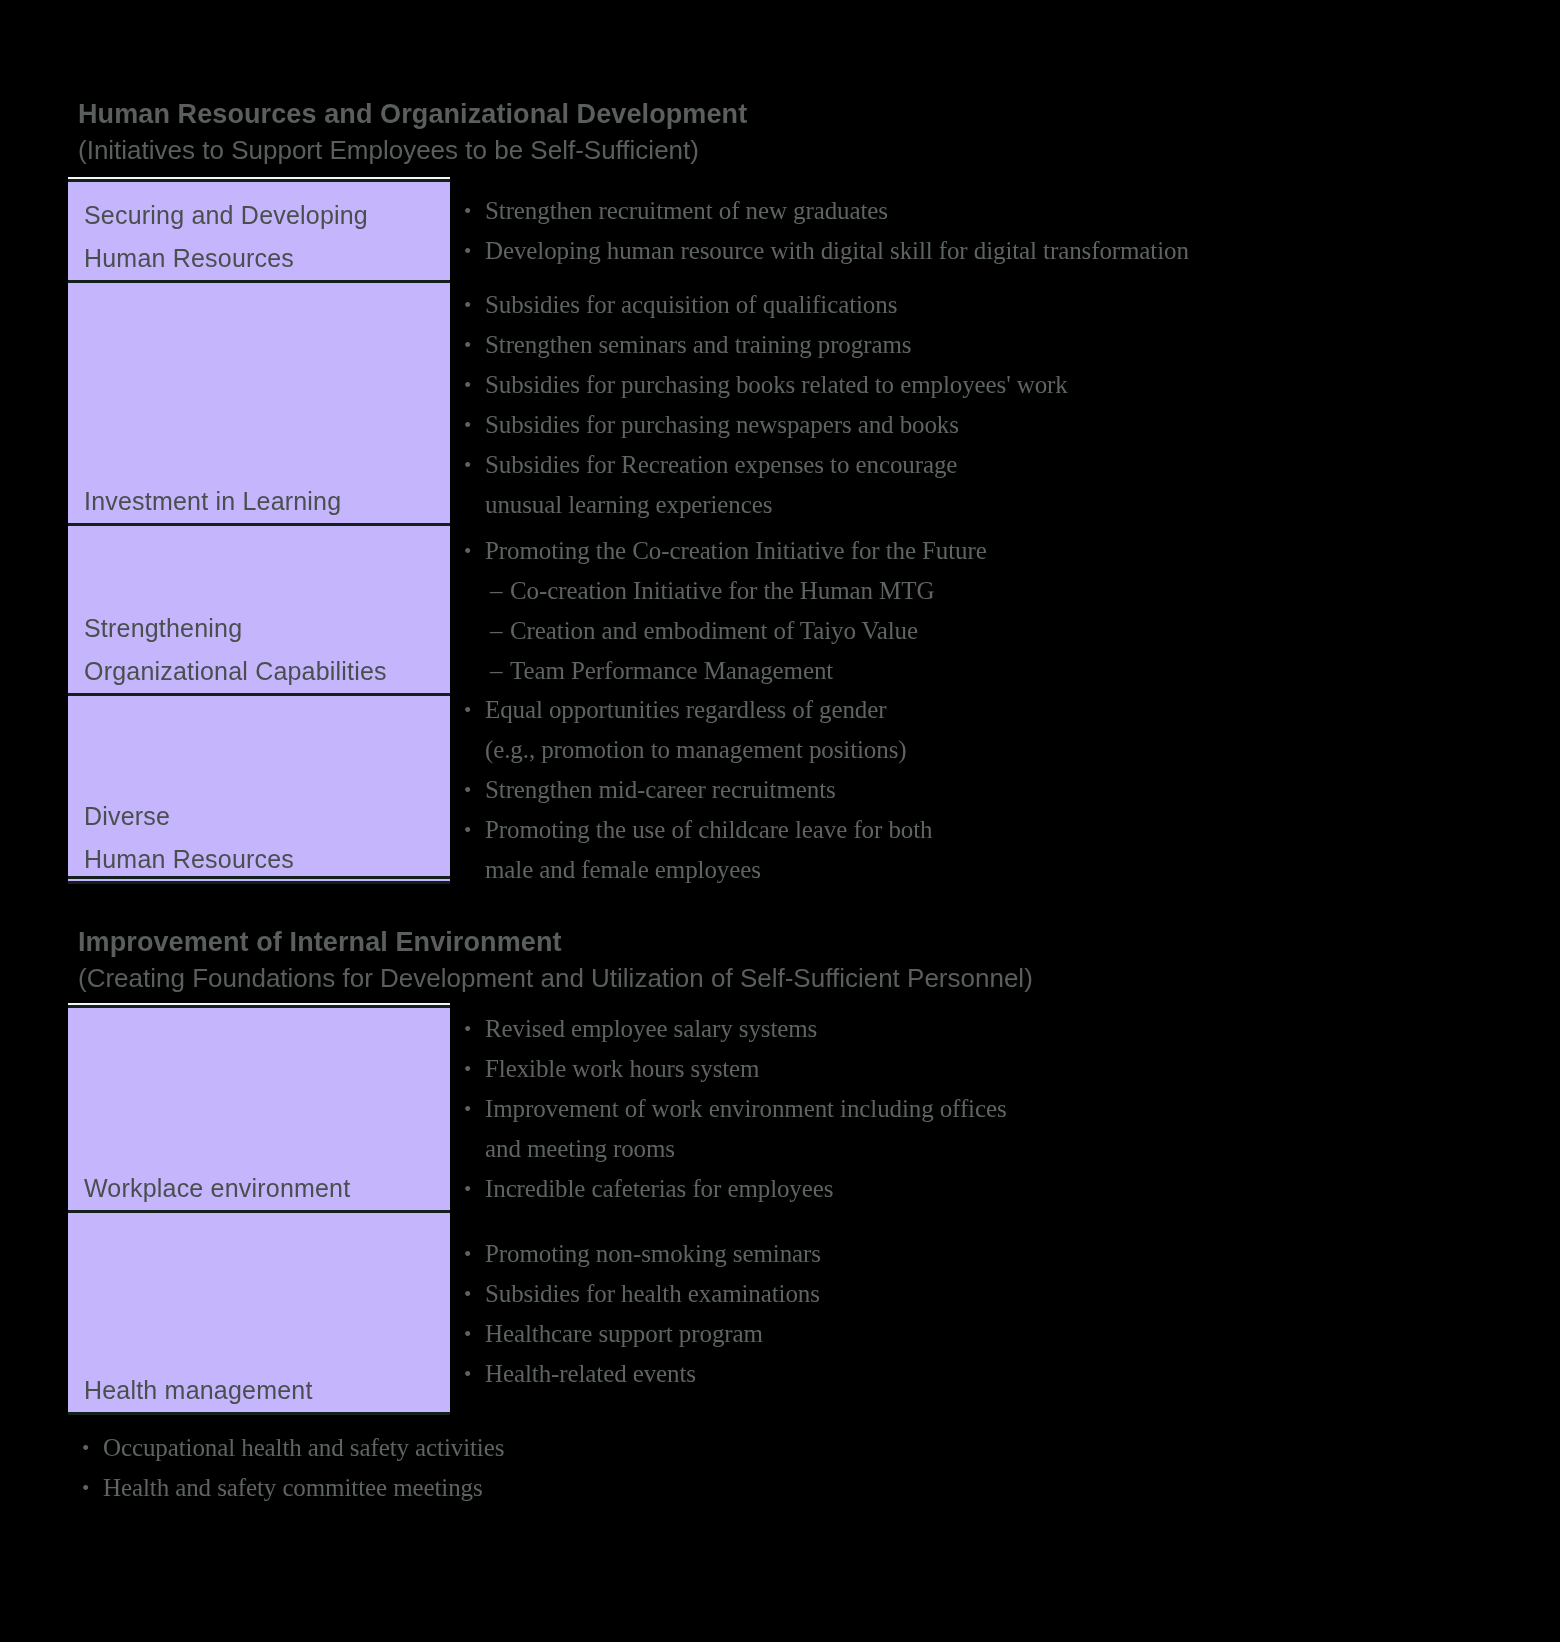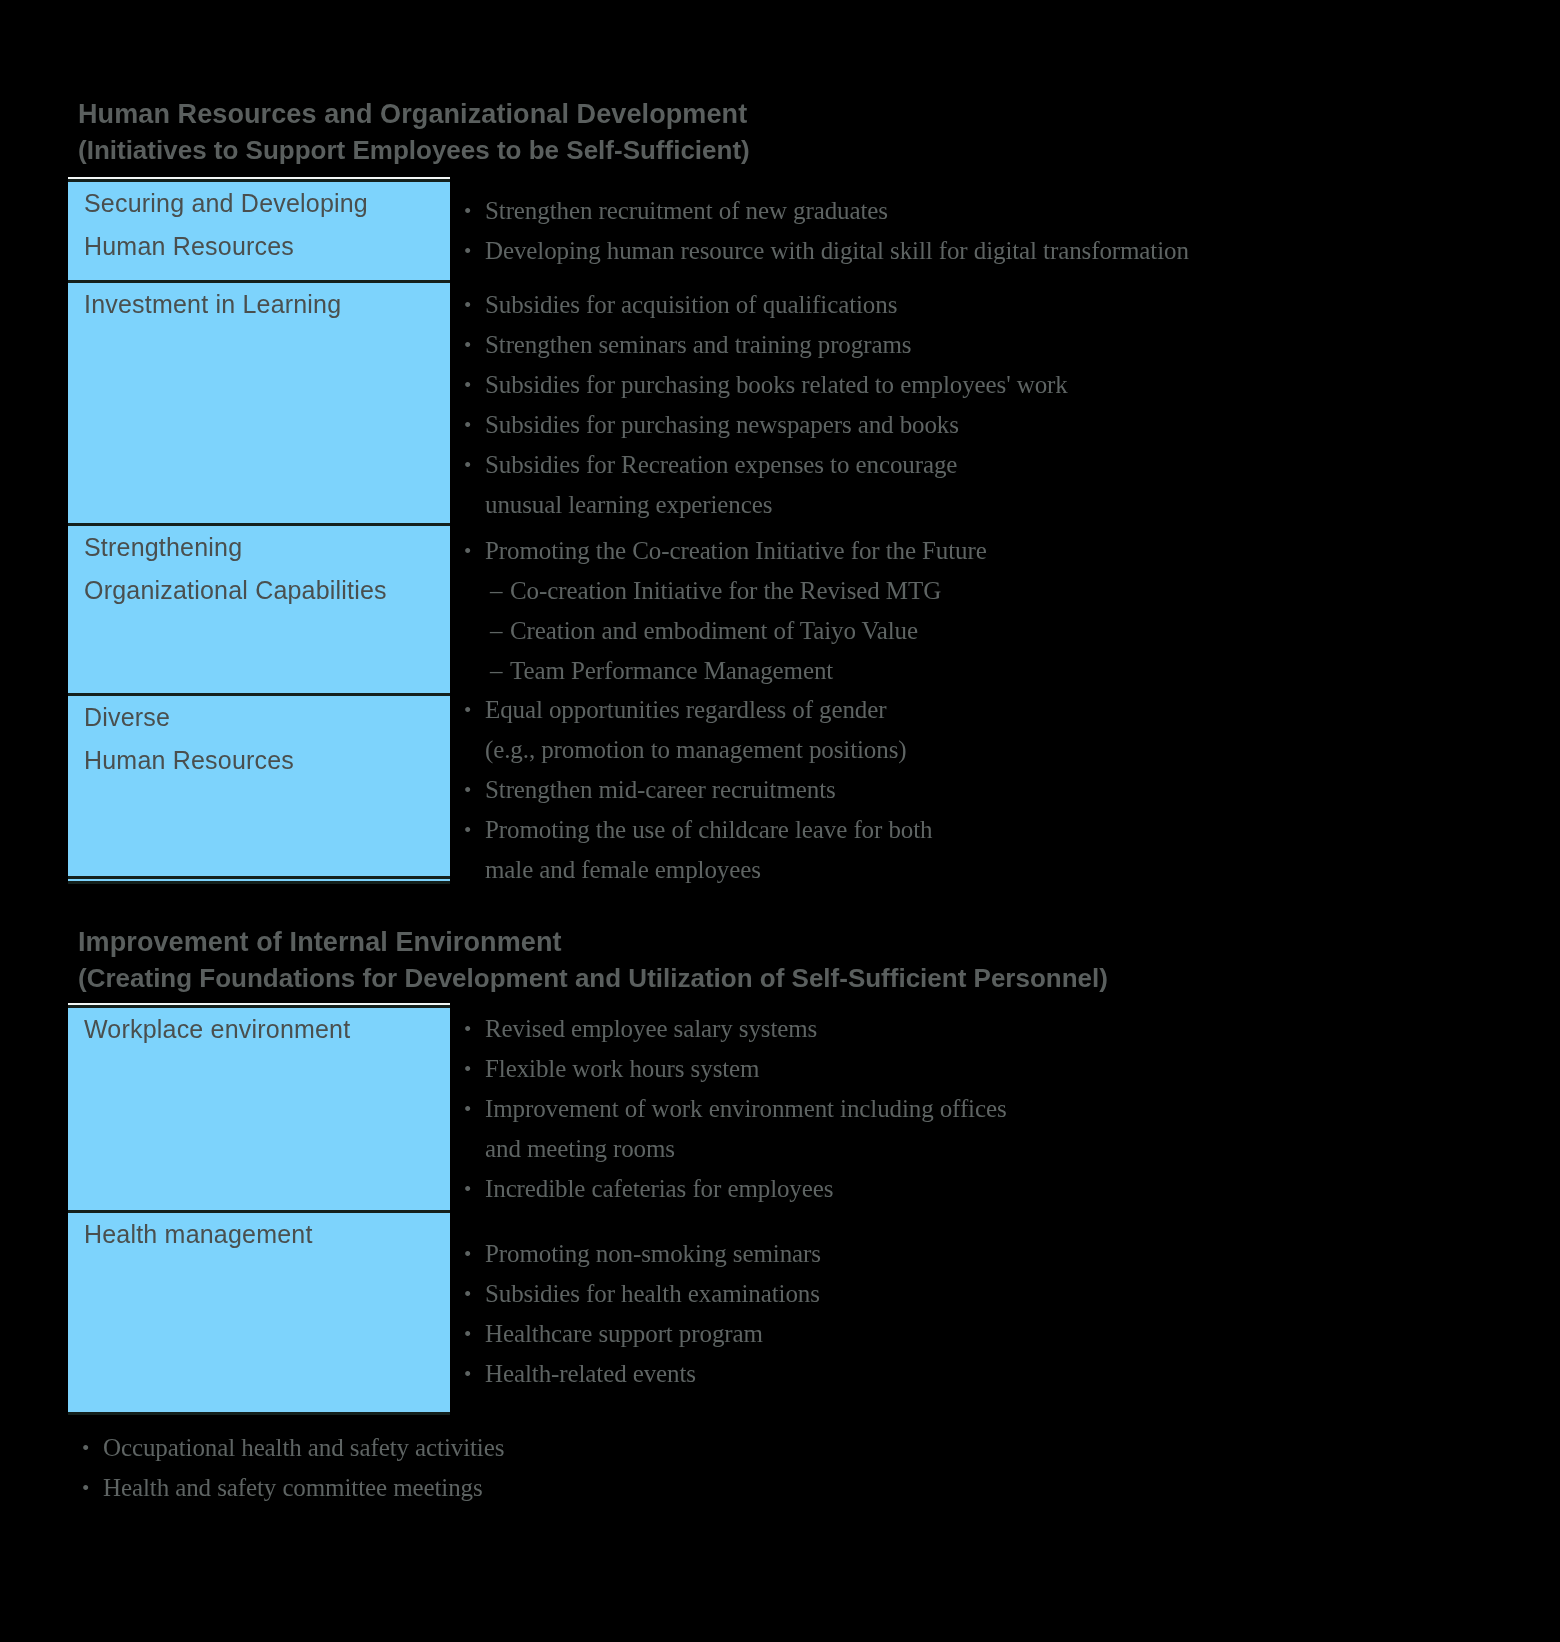--- a/index.html
+++ b/index.html
@@ -32,45 +32,45 @@
   }
   .section-head .line1 {
     font-size: 27px;
     font-weight: bold;
     letter-spacing: 0.1px;
     line-height: 36px;
     white-space: nowrap;
   }
   .section-head .line2 {
     font-size: 26px;
-    font-weight: bold;
+    font-weight: normal;
     line-height: 36px;
     white-space: nowrap;
   }
 
   
   .table {
     position: absolute;
     left: 68px;
     width: 1470px;
   }
   .trow {
     display: flex;
     align-items: stretch;
     position: relative;
   }
   .tcell-label {
     width: 382px;
     min-width: 382px;
-    background: #7dd3fc;
+    background: #c4b5fd;
     border-top: 3px solid #14201c;
     border-bottom: 3px solid #14201c;
     box-sizing: border-box;
     display: flex;
-    align-items: flex-start;
+    align-items: flex-end;
     padding-left: 16px;
     padding-right: 8px;
   }
   .trow + .trow .tcell-label {
     border-top: none;
   }
   .tcell-label .label-text {
     font-size: 25px;
     line-height: 43px;
     color: #4a4f4e;
@@ -183,21 +183,21 @@
     </div>
 
     <div class="trow" style="height:170px;">
       <div class="tcell-label">
         <span class="label-text">Strengthening
 Organizational Capabilities</span>
       </div>
       <div class="tcell-bullets">
         <ul class="blist">
           <li class="bitem">Promoting the Co-creation Initiative for the Future</li>
-          <li class="bitem sub">Co-creation Initiative for the Revised MTG</li>
+          <li class="bitem sub">Co-creation Initiative for the Human MTG</li>
           <li class="bitem sub">Creation and embodiment of Taiyo Value</li>
           <li class="bitem sub">Team Performance Management</li>
         </ul>
       </div>
     </div>
 
     <div class="trow" style="height:188px;">
       <div class="tcell-label">
         <span class="label-text">Diverse
 Human Resources</span>

